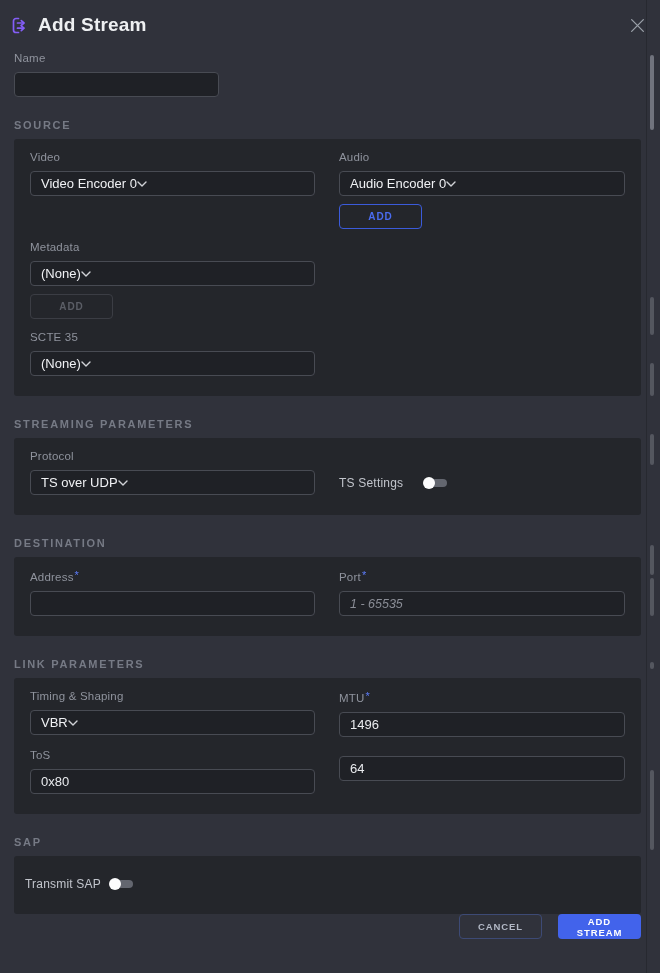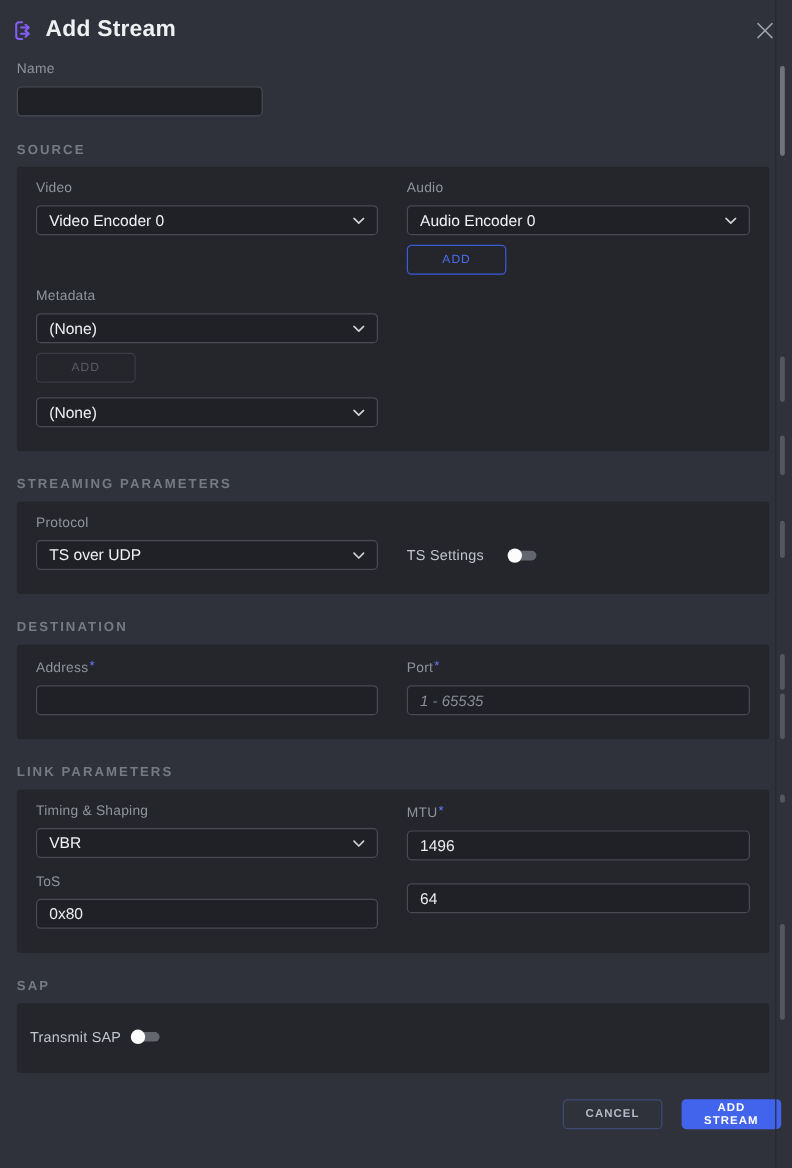--- a/index.html
+++ b/index.html
@@ -34,50 +34,50 @@
   .input{
     margin-top:7px;height:25px;width:100%;
     background:var(--input-bg);border:1px solid var(--input-border);border-radius:4px;
     color:var(--text);font-size:13px;padding:0 10px;font-family:"Liberation Sans",sans-serif;
     outline:none;display:block;
   }
   .input::placeholder{color:#8a8d96;font-style:italic;font-size:12.5px;}
   .select{
     margin-top:7px;height:25px;width:100%;
     background:var(--input-bg);border:1px solid var(--input-border);border-radius:4px;
-    display:flex;align-items:center;justify-content:space-between;
+    display:flex;align-items:center;
     padding:0 10px;cursor:pointer;
   }
   .select-value{font-size:13px;color:#f0f1f4;}
   .chev{display:flex;align-items:center;}
   
   .section-title{margin:22px 0 0 14px;font-size:11px;font-weight:700;letter-spacing:1.7px;color:var(--section);}
   .panel{margin:8px 19px 0 14px;background:var(--panel-bg);border-radius:3px;padding:12px 16px 20px;}
   .grid{display:grid;grid-template-columns:285px 1fr;column-gap:24px;align-items:start;}
   .mt12{margin-top:12px;}
   
   .btn{font-family:"Liberation Sans",sans-serif;cursor:pointer;border-radius:4px;}
   .add-btn{
     margin-top:8px;width:83px;height:25px;background:transparent;
     border:1px solid #3b5bdb;color:#4a6cf0;
-    font-size:10px;font-weight:400;letter-spacing:.9px;
+    font-size:10px;font-weight:700;letter-spacing:.9px;
   }
   .add-btn.disabled{border-color:#3b3d44;color:#5b5e66;cursor:default;}
   
   .toggle{position:relative;display:inline-block;width:24px;height:12px;cursor:pointer;flex:none;}
   .toggle-track{position:absolute;left:5px;top:2px;width:19px;height:8px;border-radius:4px;background:#63666f;}
   .toggle-knob{position:absolute;left:0;top:0;width:12px;height:12px;border-radius:50%;background:#fcfcfd;}
   .toggle-row{display:flex;align-items:center;gap:8px;}
   .toggle-label{font-size:12px;color:var(--label-bright);letter-spacing:.2px;}
   .aligned-with-control{margin-top:20px;height:25px;gap:20px;}
   
   .name-block{margin:14px 19px 0 14px;}
   .name-block .input{width:205px;}
   
-  .footer{margin-top:22px;display:flex;justify-content:flex-end;gap:16px;padding-right:9px;}
+  .footer{display:flex;justify-content:flex-end;gap:16px;padding-right:19px;}
   .btn-cancel{width:83px;height:25px;background:transparent;border:1px solid #3d4a75;color:#b3b9c6;font-size:9.5px;font-weight:700;letter-spacing:.9px;}
   .btn-primary{width:83px;height:25px;background:var(--accent);border:none;color:#ffffff;font-size:9.5px;font-weight:700;letter-spacing:.9px;}
   
   .edge-line{position:absolute;top:0;right:13px;width:1px;height:100%;background:#272930;}
   .scroll-mark{position:absolute;right:6px;width:4px;border-radius:2px;background:#54575f;}
   .scroll-thumb{position:absolute;right:6px;width:4px;border-radius:2px;background:#70737d;top:55px;height:75px;}
   .sm1{top:297px;height:38px;} .sm2{top:363px;height:33px;} .sm3{top:434px;height:31px;}
   .sm4{top:545px;height:30px;} .sm5{top:578px;height:38px;} .sm6{top:662px;height:7px;}
   .sm7{top:770px;height:80px;}
 </style>
@@ -142,20 +142,21 @@
       <span class="chev">
         <svg width="10" height="6" viewBox="0 0 10 6">
             <path d="M1 1l4 4 4-4" fill="none" stroke="#d0d2d6" stroke-width="1.4" stroke-linecap="round" stroke-linejoin="round"></path>
           </svg>
       </span>
     </div>
     <button class="btn add-btn disabled">ADD</button>
   </div>
 
   <div class="mt12" style="width:285px;">
+    <div class="label">SCTE 35</div>
     <div class="select">
       <span class="select-value">(None)</span>
       <span class="chev">
         <svg width="10" height="6" viewBox="0 0 10 6">
             <path d="M1 1l4 4 4-4" fill="none" stroke="#d0d2d6" stroke-width="1.4" stroke-linecap="round" stroke-linejoin="round"></path>
           </svg>
       </span>
     </div>
   </div>
 </div>

